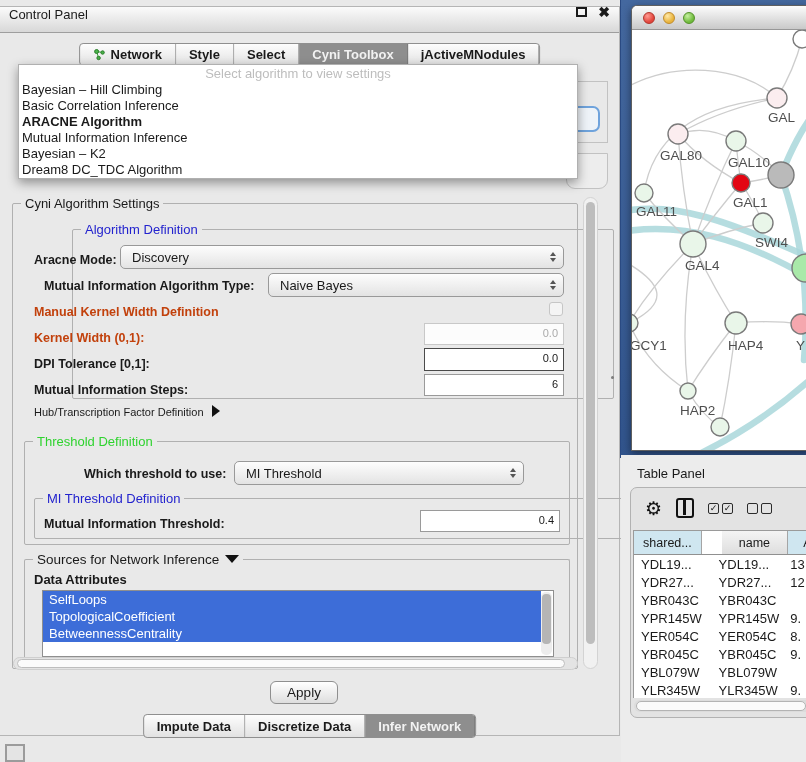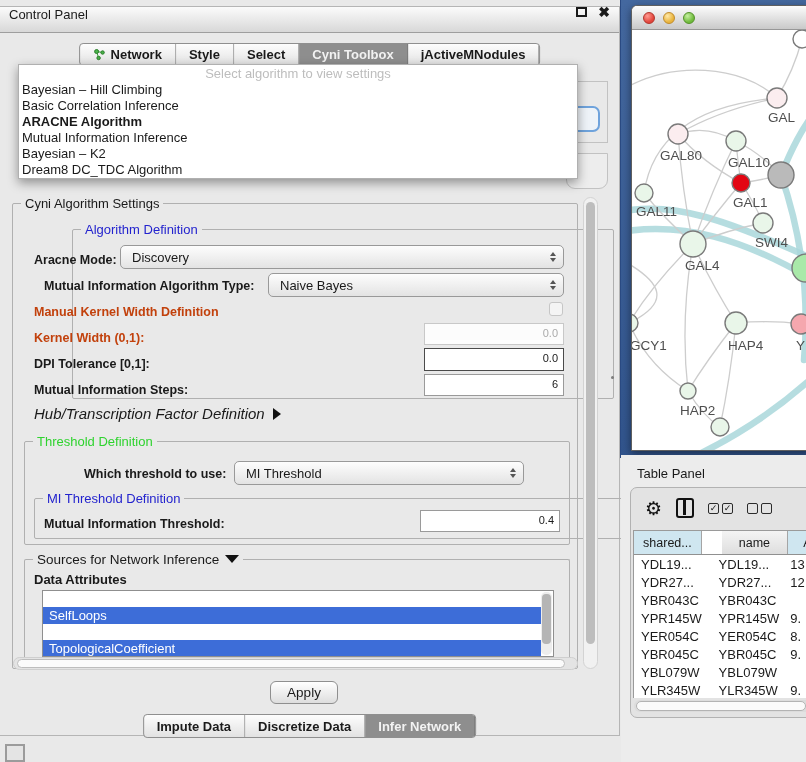--- a/index.html
+++ b/index.html
@@ -78,28 +78,28 @@
     font-size:11px; text-align:right; padding:3px 5px 0 0;
   }
   .tfield.disabled { color:#aaa; border-color:#c8c8c8; background:#fcfcfc; }
   .tfield.strong { border-color:#4a4a4a; height:23px; }
 
   .checkbox { position:absolute; width:14px; height:14px; border:1px solid #c6c6c6; border-radius:3px; background:#f4f4f4; }
 
   .tri-right { display:inline-block; width:0; height:0; border-top:6px solid transparent; border-bottom:6px solid transparent; border-left:8px solid #111; margin-left:8px; vertical-align:-1px; }
   .tri-downbig { display:inline-block; width:0; height:0; border-left:7px solid transparent; border-right:7px solid transparent; border-top:8px solid #111; margin-left:6px; vertical-align:1px; }
 
-  .hub-row { position:absolute; left:34px; top:398px; font-size:15px;font-style:italic; }
+  .hub-row { position:absolute; left:34px; top:398px; font-size:11px; }
   .boldlabel { position:absolute; font-size:13px; font-weight:bold; }
 
   
   .attr-list { position:absolute; left:42px; top:583px; width:512px; height:67px;
     background:#fff; border:1px solid #8f8f8f; overflow:hidden; }
   .attr-item { height:17px; line-height:17px; width:498px; padding-left:6px;
-    background:var(--selection-blue,#3d6dd8); color:#fff; font-size:13px;margin-top:16px; }
+    background:var(--selection-blue,#3d6dd8); color:#fff; font-size:13px; }
   .attr-vscroll { position:absolute; right:1px; top:1px; width:11px; height:63px; background:#ededed; border-radius:5px; }
   .attr-vthumb { position:absolute; left:1px; top:2px; width:9px; height:50px; background:#b5b5b5; border-radius:4px; }
 
   
   .settings-vscroll { position:absolute; left:583px; top:190px; width:15px; height:472px;
     background:#f1f1f1; border:1px solid #d3d3d3; border-radius:8px; }
   .settings-vthumb { position:absolute; left:2px; top:4px; width:9px; height:442px; background:#bdbdbd; border-radius:5px; }
   .settings-hscroll { position:absolute; left:13px; top:650px; width:565px; height:13px;
     background:#e4e4e4; border:1px solid #cfcfcf; border-radius:7px; }
   .settings-hthumb { position:absolute; left:3px; top:1px; width:548px; height:9px; background:#fbfbfb; border:1px solid #bdbdbd; border-radius:5px; }

